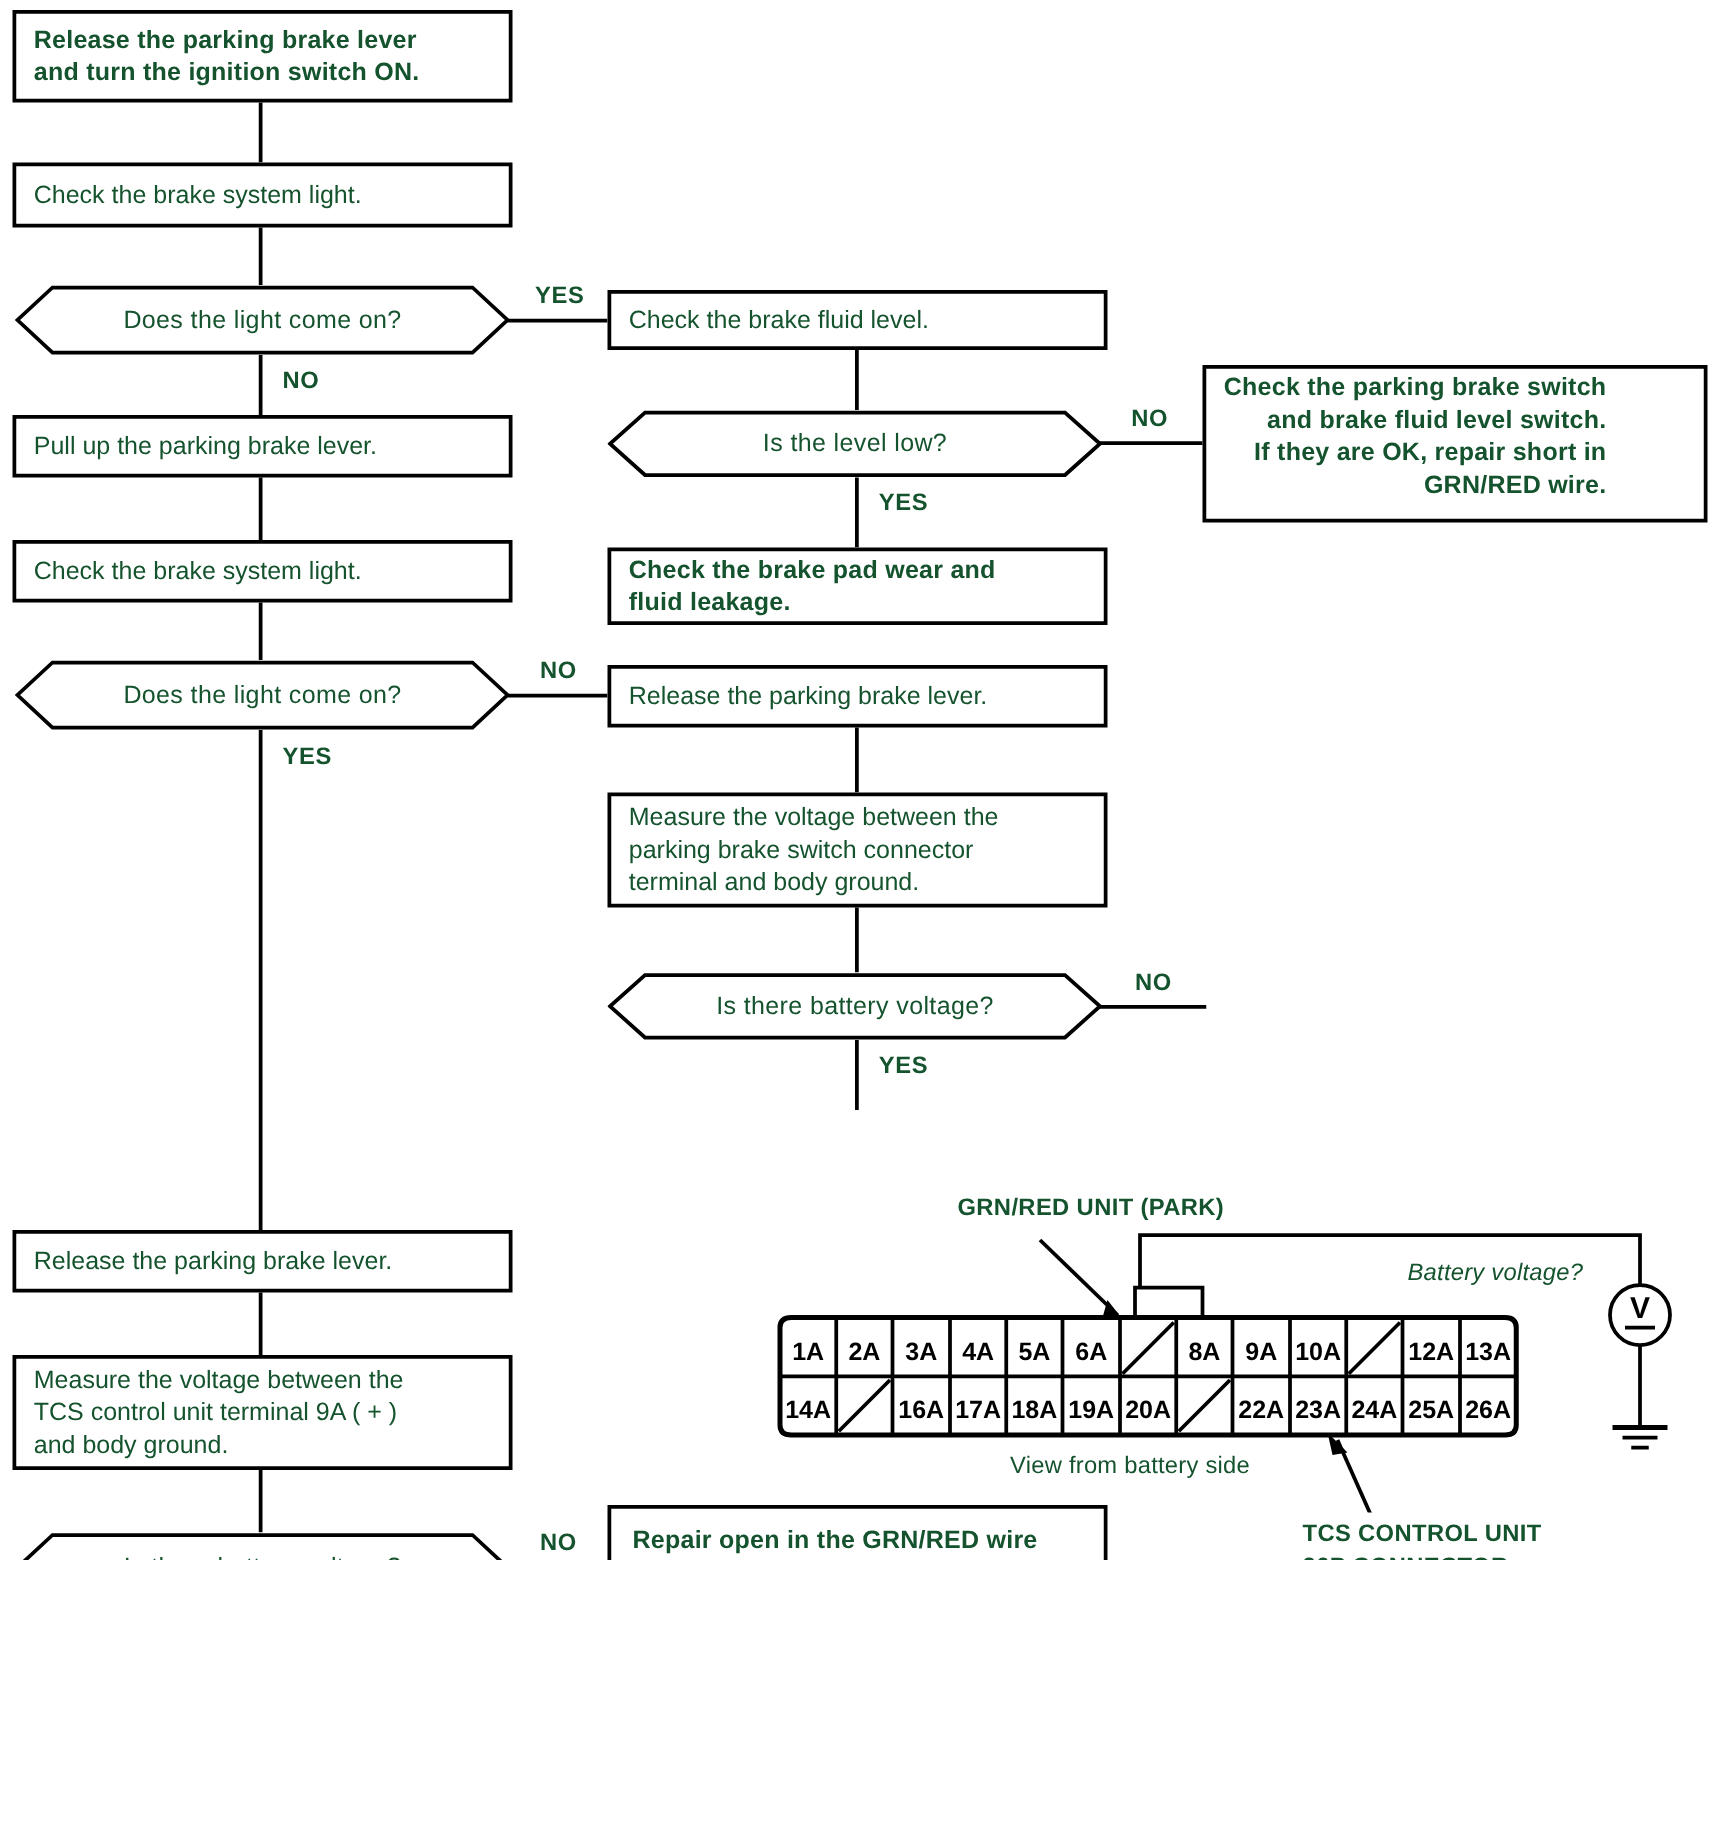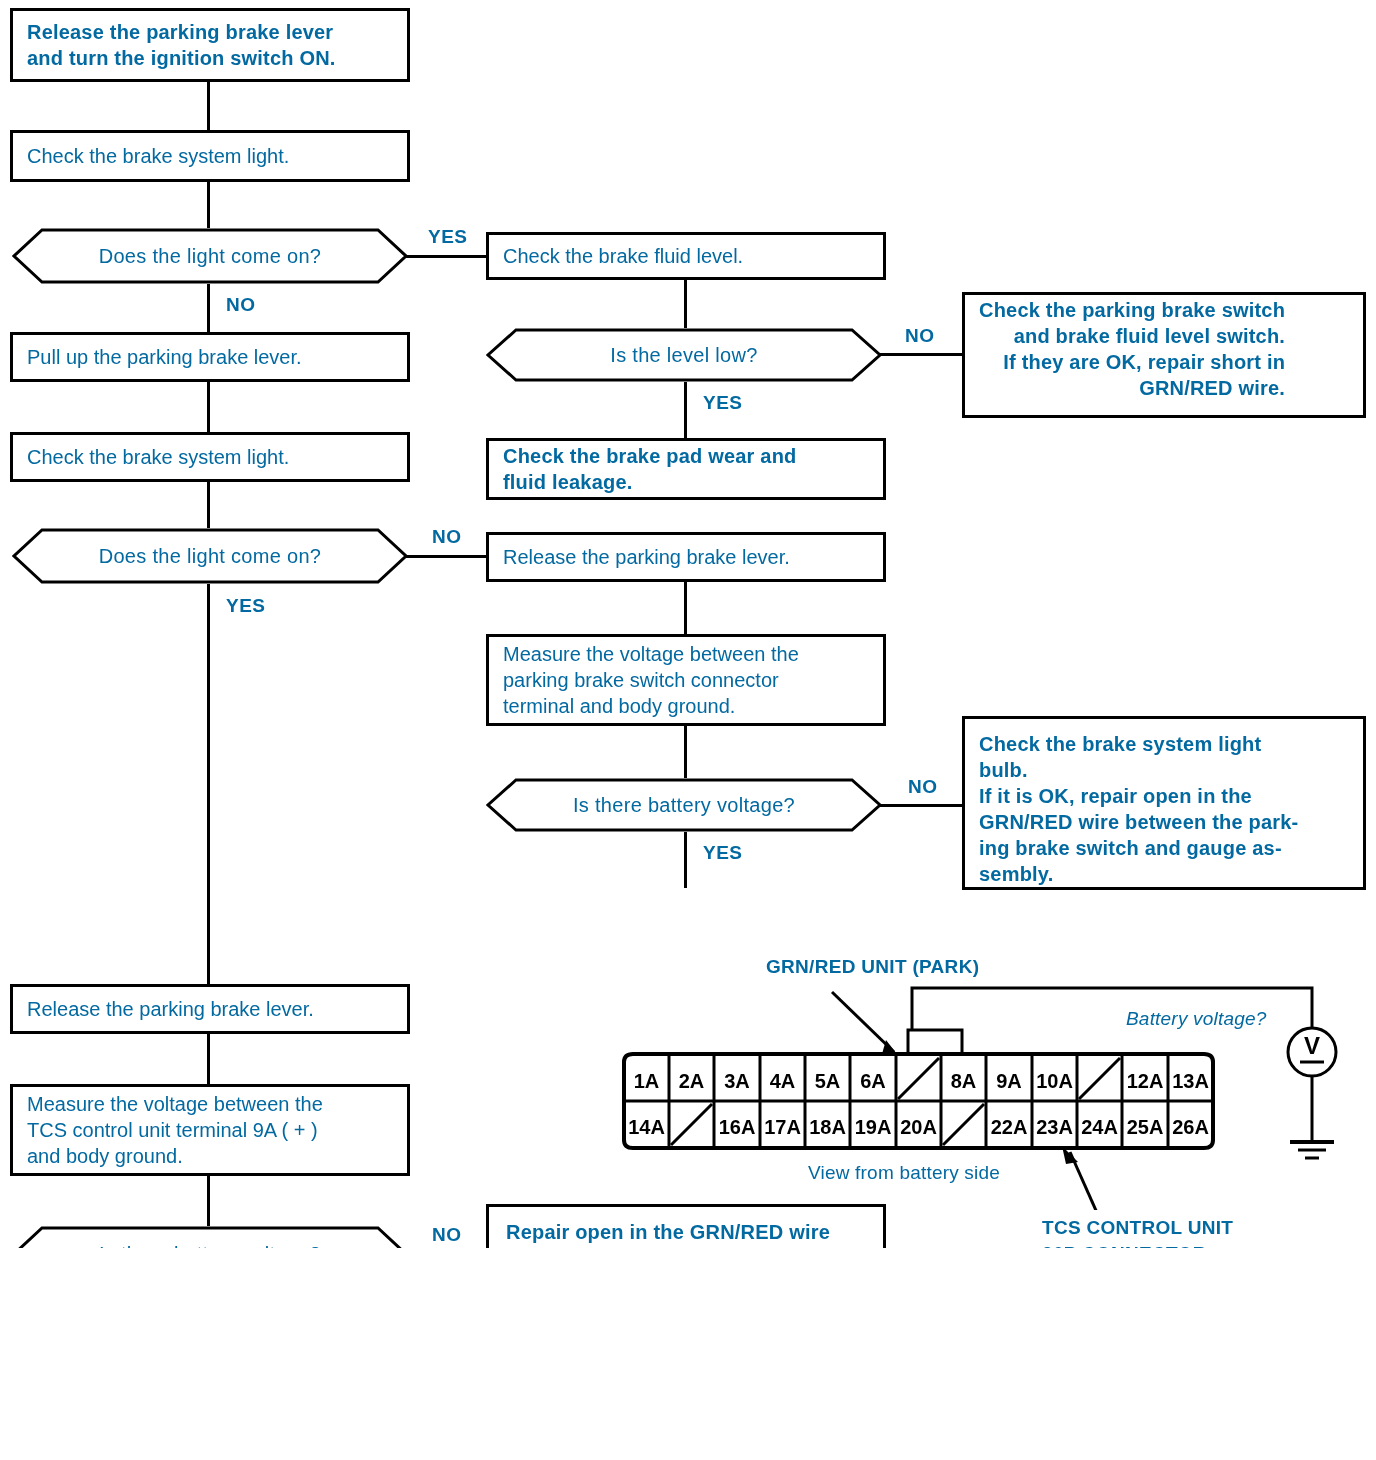--- a/index.html
+++ b/index.html
@@ -1,21 +1,21 @@
 <!DOCTYPE html>
 <html><head>
 <meta charset="utf-8">
 <style>
   html,body{margin:0;padding:0;background:#fff;}
   #page{
     position:relative;
     width:1376px;height:1248px;
     background:#fff;
     font-family:"Liberation Sans", sans-serif;
-    color:#0369a1;
+    color:#14532d;
     overflow:hidden;
   }
   
   .box{
     position:absolute;
     box-sizing:border-box;
     border:3px solid #000;
     background:#fff;
     display:flex;
     align-items:center;
@@ -201,28 +201,20 @@
   <div class="elabel" style="left:703px;top:842px;">YES</div>
 
 
   <div class="box bold" style="left:962px;top:292px;width:404px;height:126px;align-items:flex-start;padding-top:2px;text-align:right;">
     <span class="txt">Check the parking brake switch
 and brake fluid level switch.
 If they are OK, repair short in
 GRN/RED wire.</span>
   </div>
 
-  <div class="box bold-just" style="left:962px;top:716px;width:404px;height:174px;align-items:flex-start;padding-top:12px;">
-    <span class="txt">Check the brake system light
-bulb.
-If it is OK, repair open in the
-GRN/RED wire between the park-
-ing brake switch and gauge as-
-sembly.</span>
-  </div>
 
   <div class="box bold" style="left:486px;top:1204px;width:400px;height:98px;align-items:flex-start;padding-top:12px;padding-left:17px;">
     <span class="txt">Repair open in the GRN/RED wire
 between the TCS control unit and
 gauge assembly.</span>
   </div>
 
   <div class="conn-label" style="left:766px;top:954px;">GRN/RED UNIT (PARK)</div>
 
   <div class="conn-plain" style="left:1126px;top:1008px;font-style:italic;">Battery voltage?</div>

